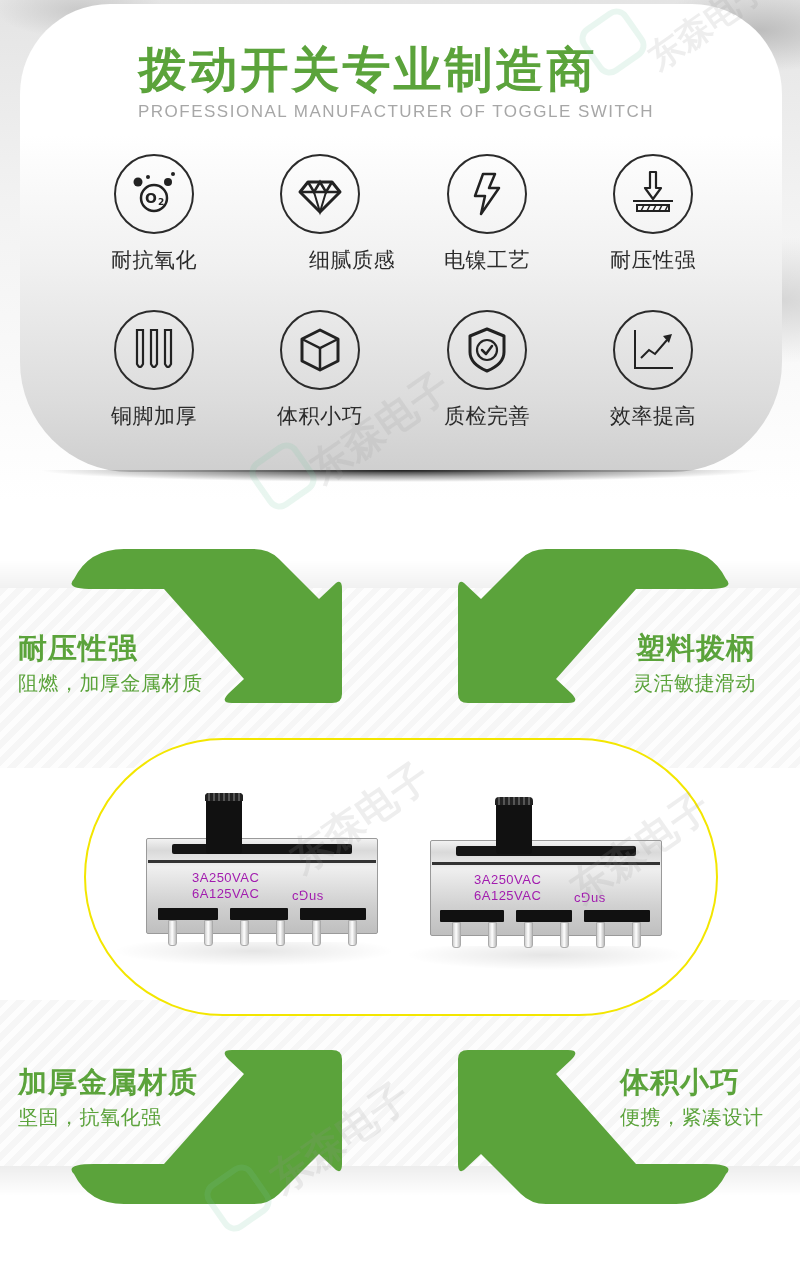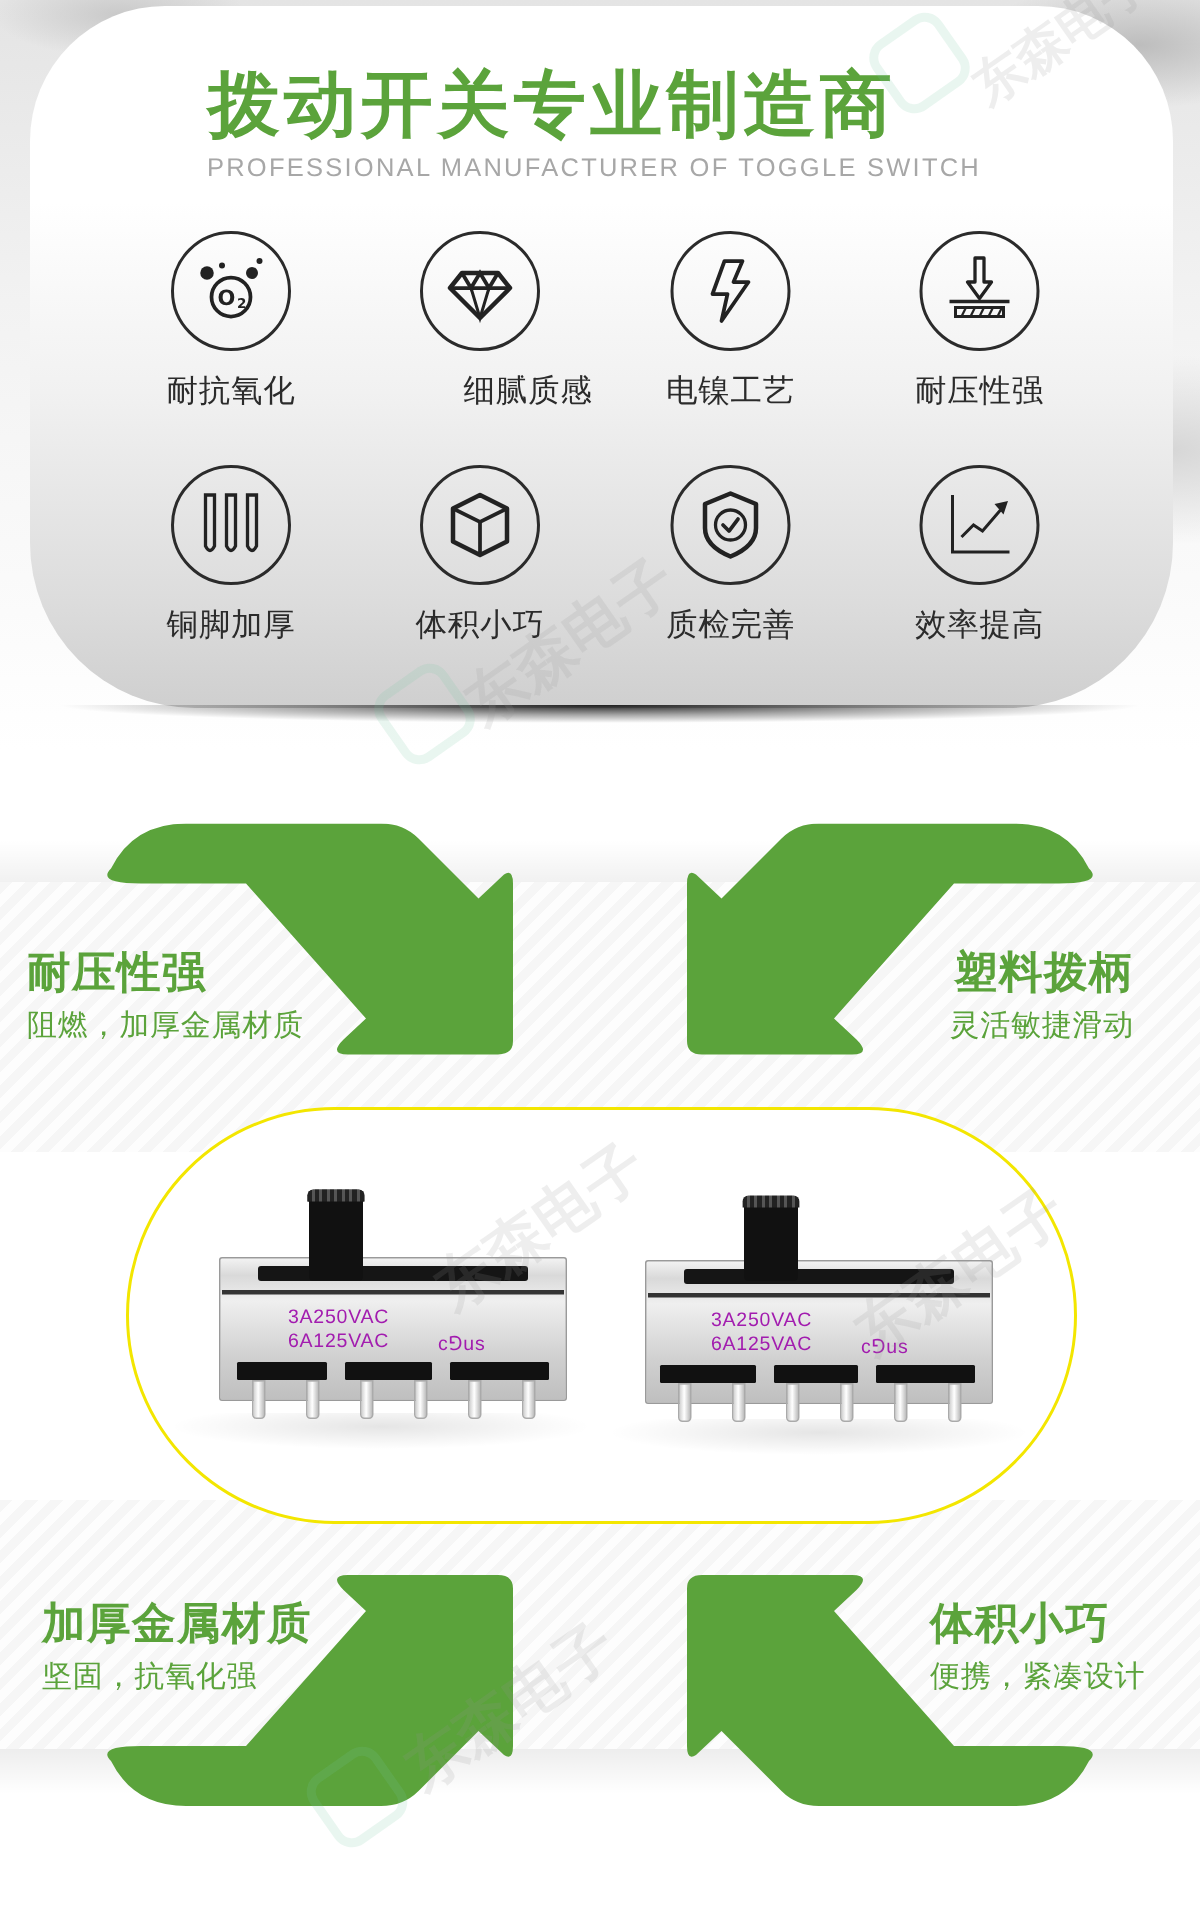--- a/index.html
+++ b/index.html
@@ -278,21 +278,21 @@
 </div>
 
 <div class="callout" style="left:18px; top:630px;">
   <div class="callout-title">耐压性强</div>
   <div class="callout-desc">阻燃，加厚金属材质</div>
 </div>
 <div class="callout right" style="right:44px; top:630px;">
   <div class="callout-title">塑料拨柄</div>
   <div class="callout-desc">灵活敏捷滑动</div>
 </div>
-<div class="callout" style="left:28px; top:1064px;">
+<div class="callout" style="left:18px; top:1064px;">
   <div class="callout-title">加厚金属材质</div>
   <div class="callout-desc">坚固，抗氧化强</div>
 </div>
 <div class="callout" style="left:620px; top:1064px;">
   <div class="callout-title">体积小巧</div>
   <div class="callout-desc">便携，紧凑设计</div>
 </div>
 
 <div class="product-frame">
 

